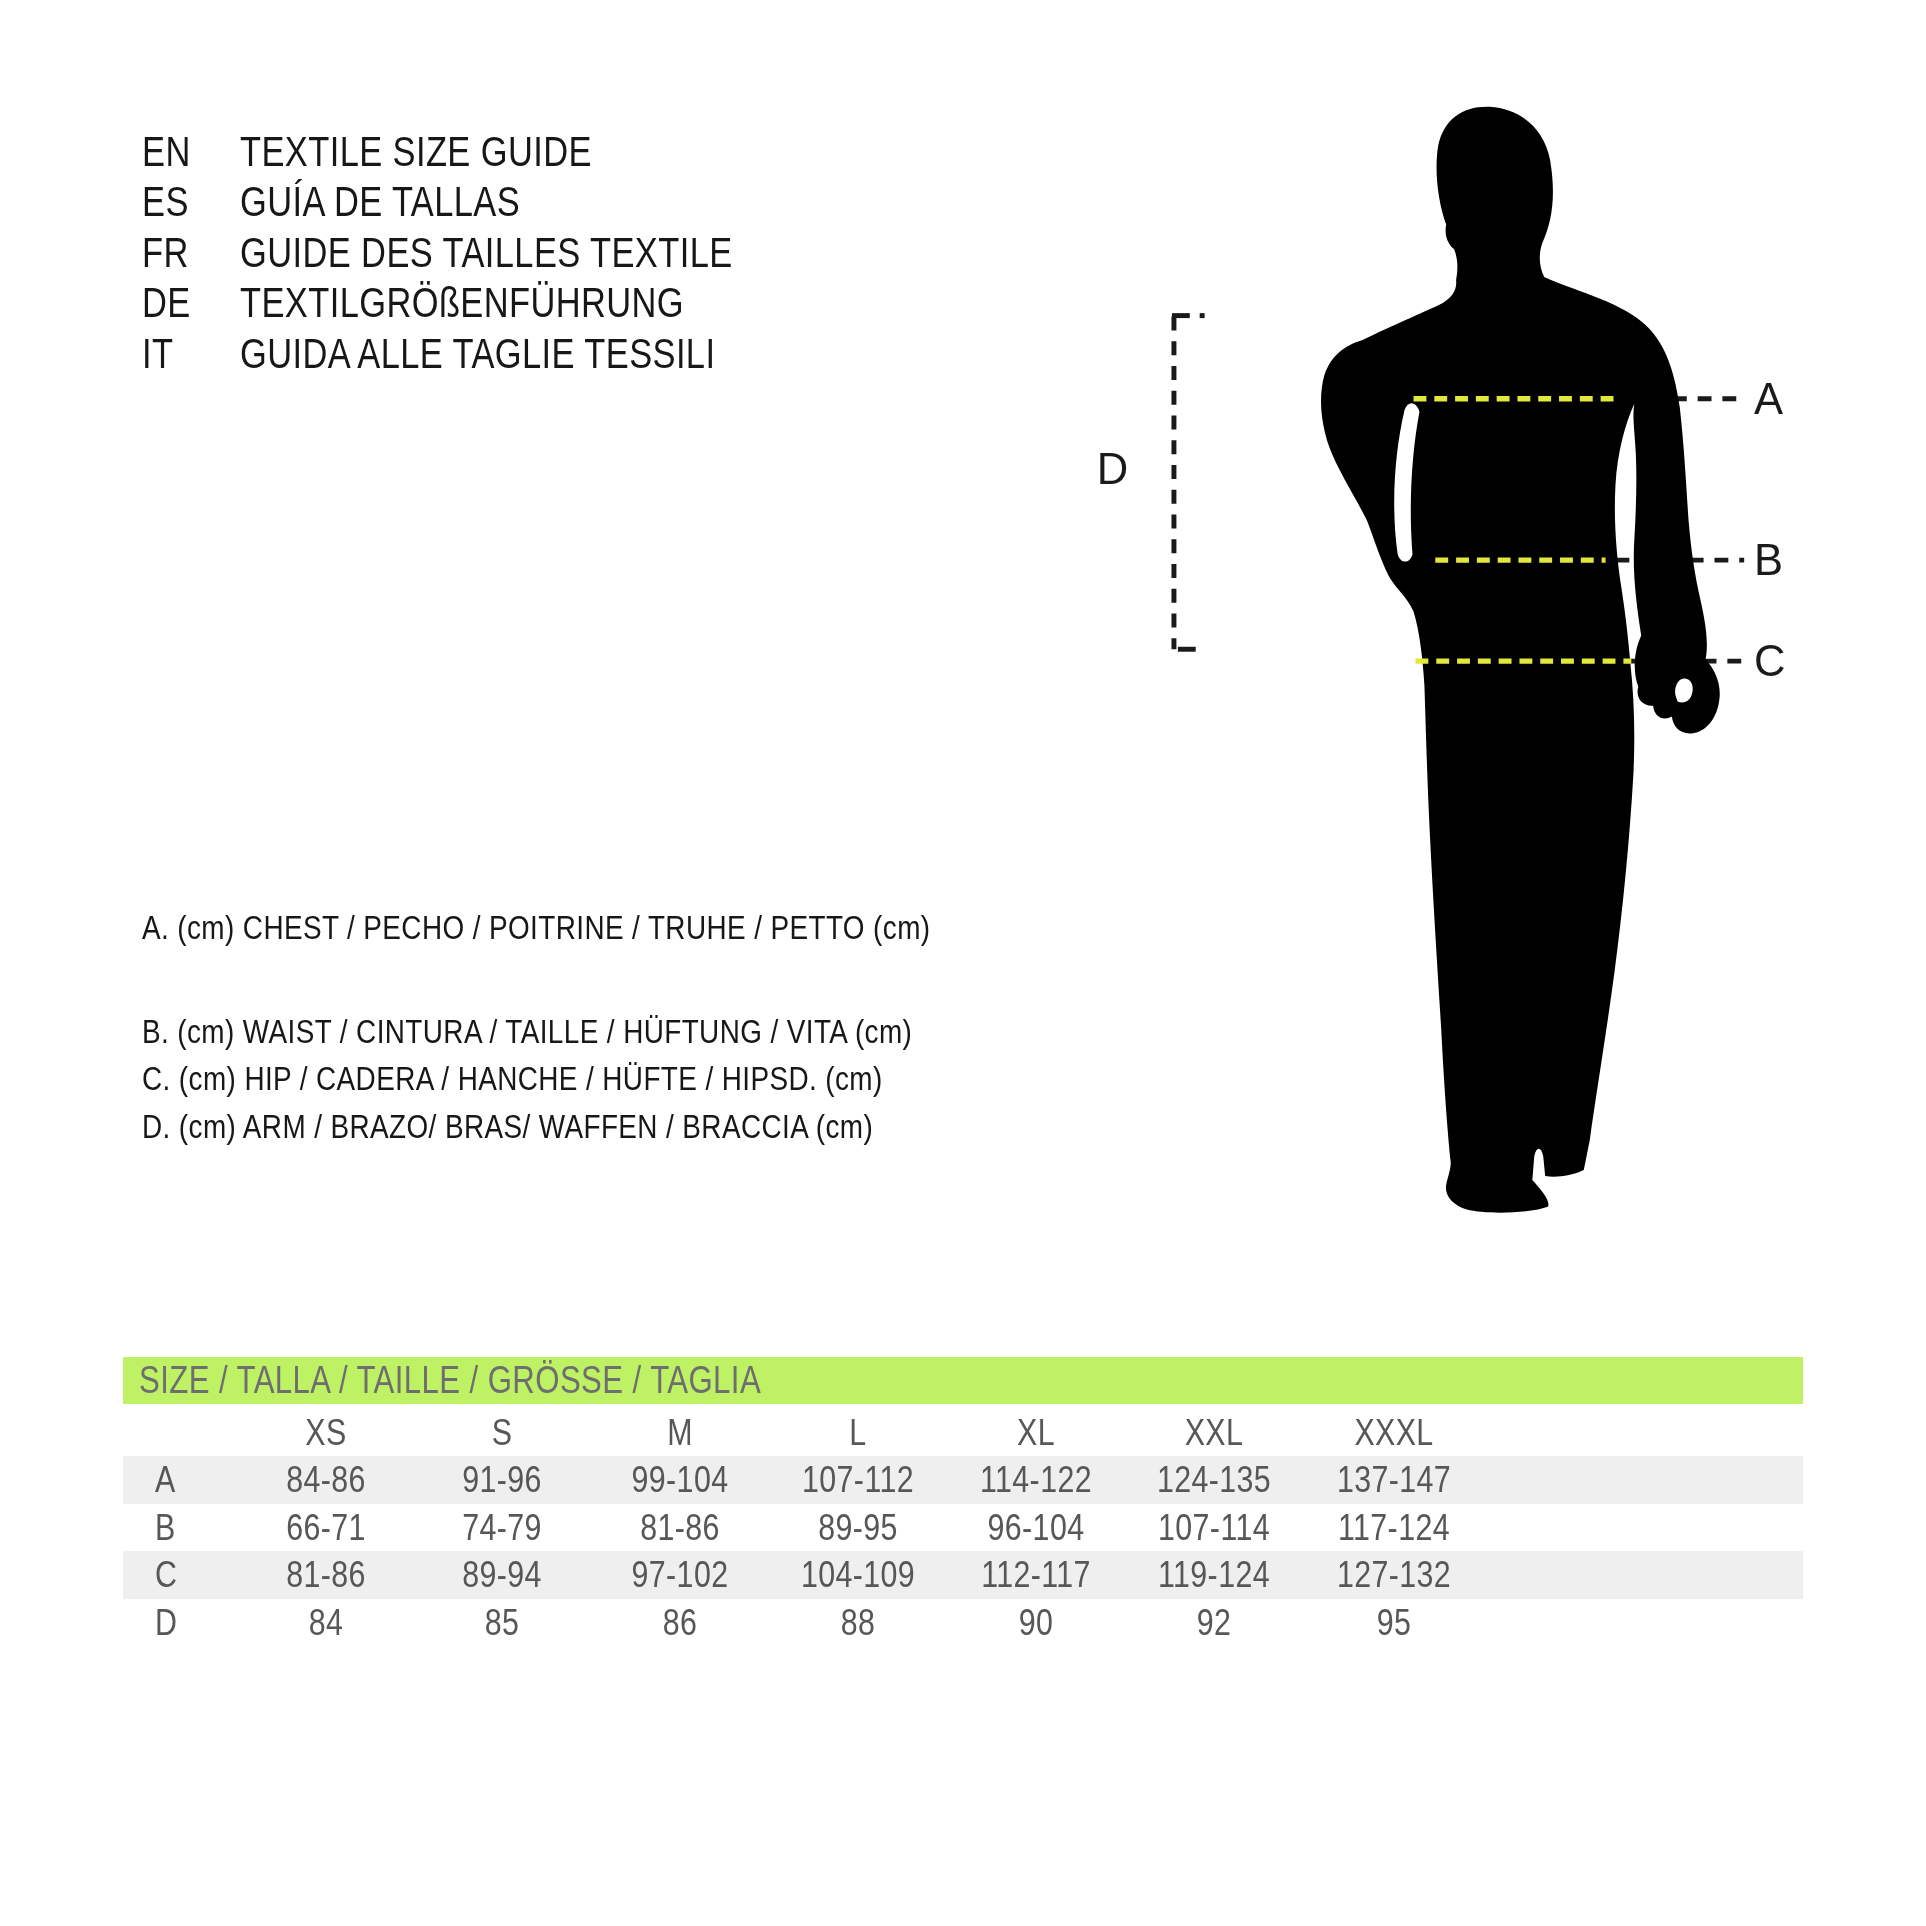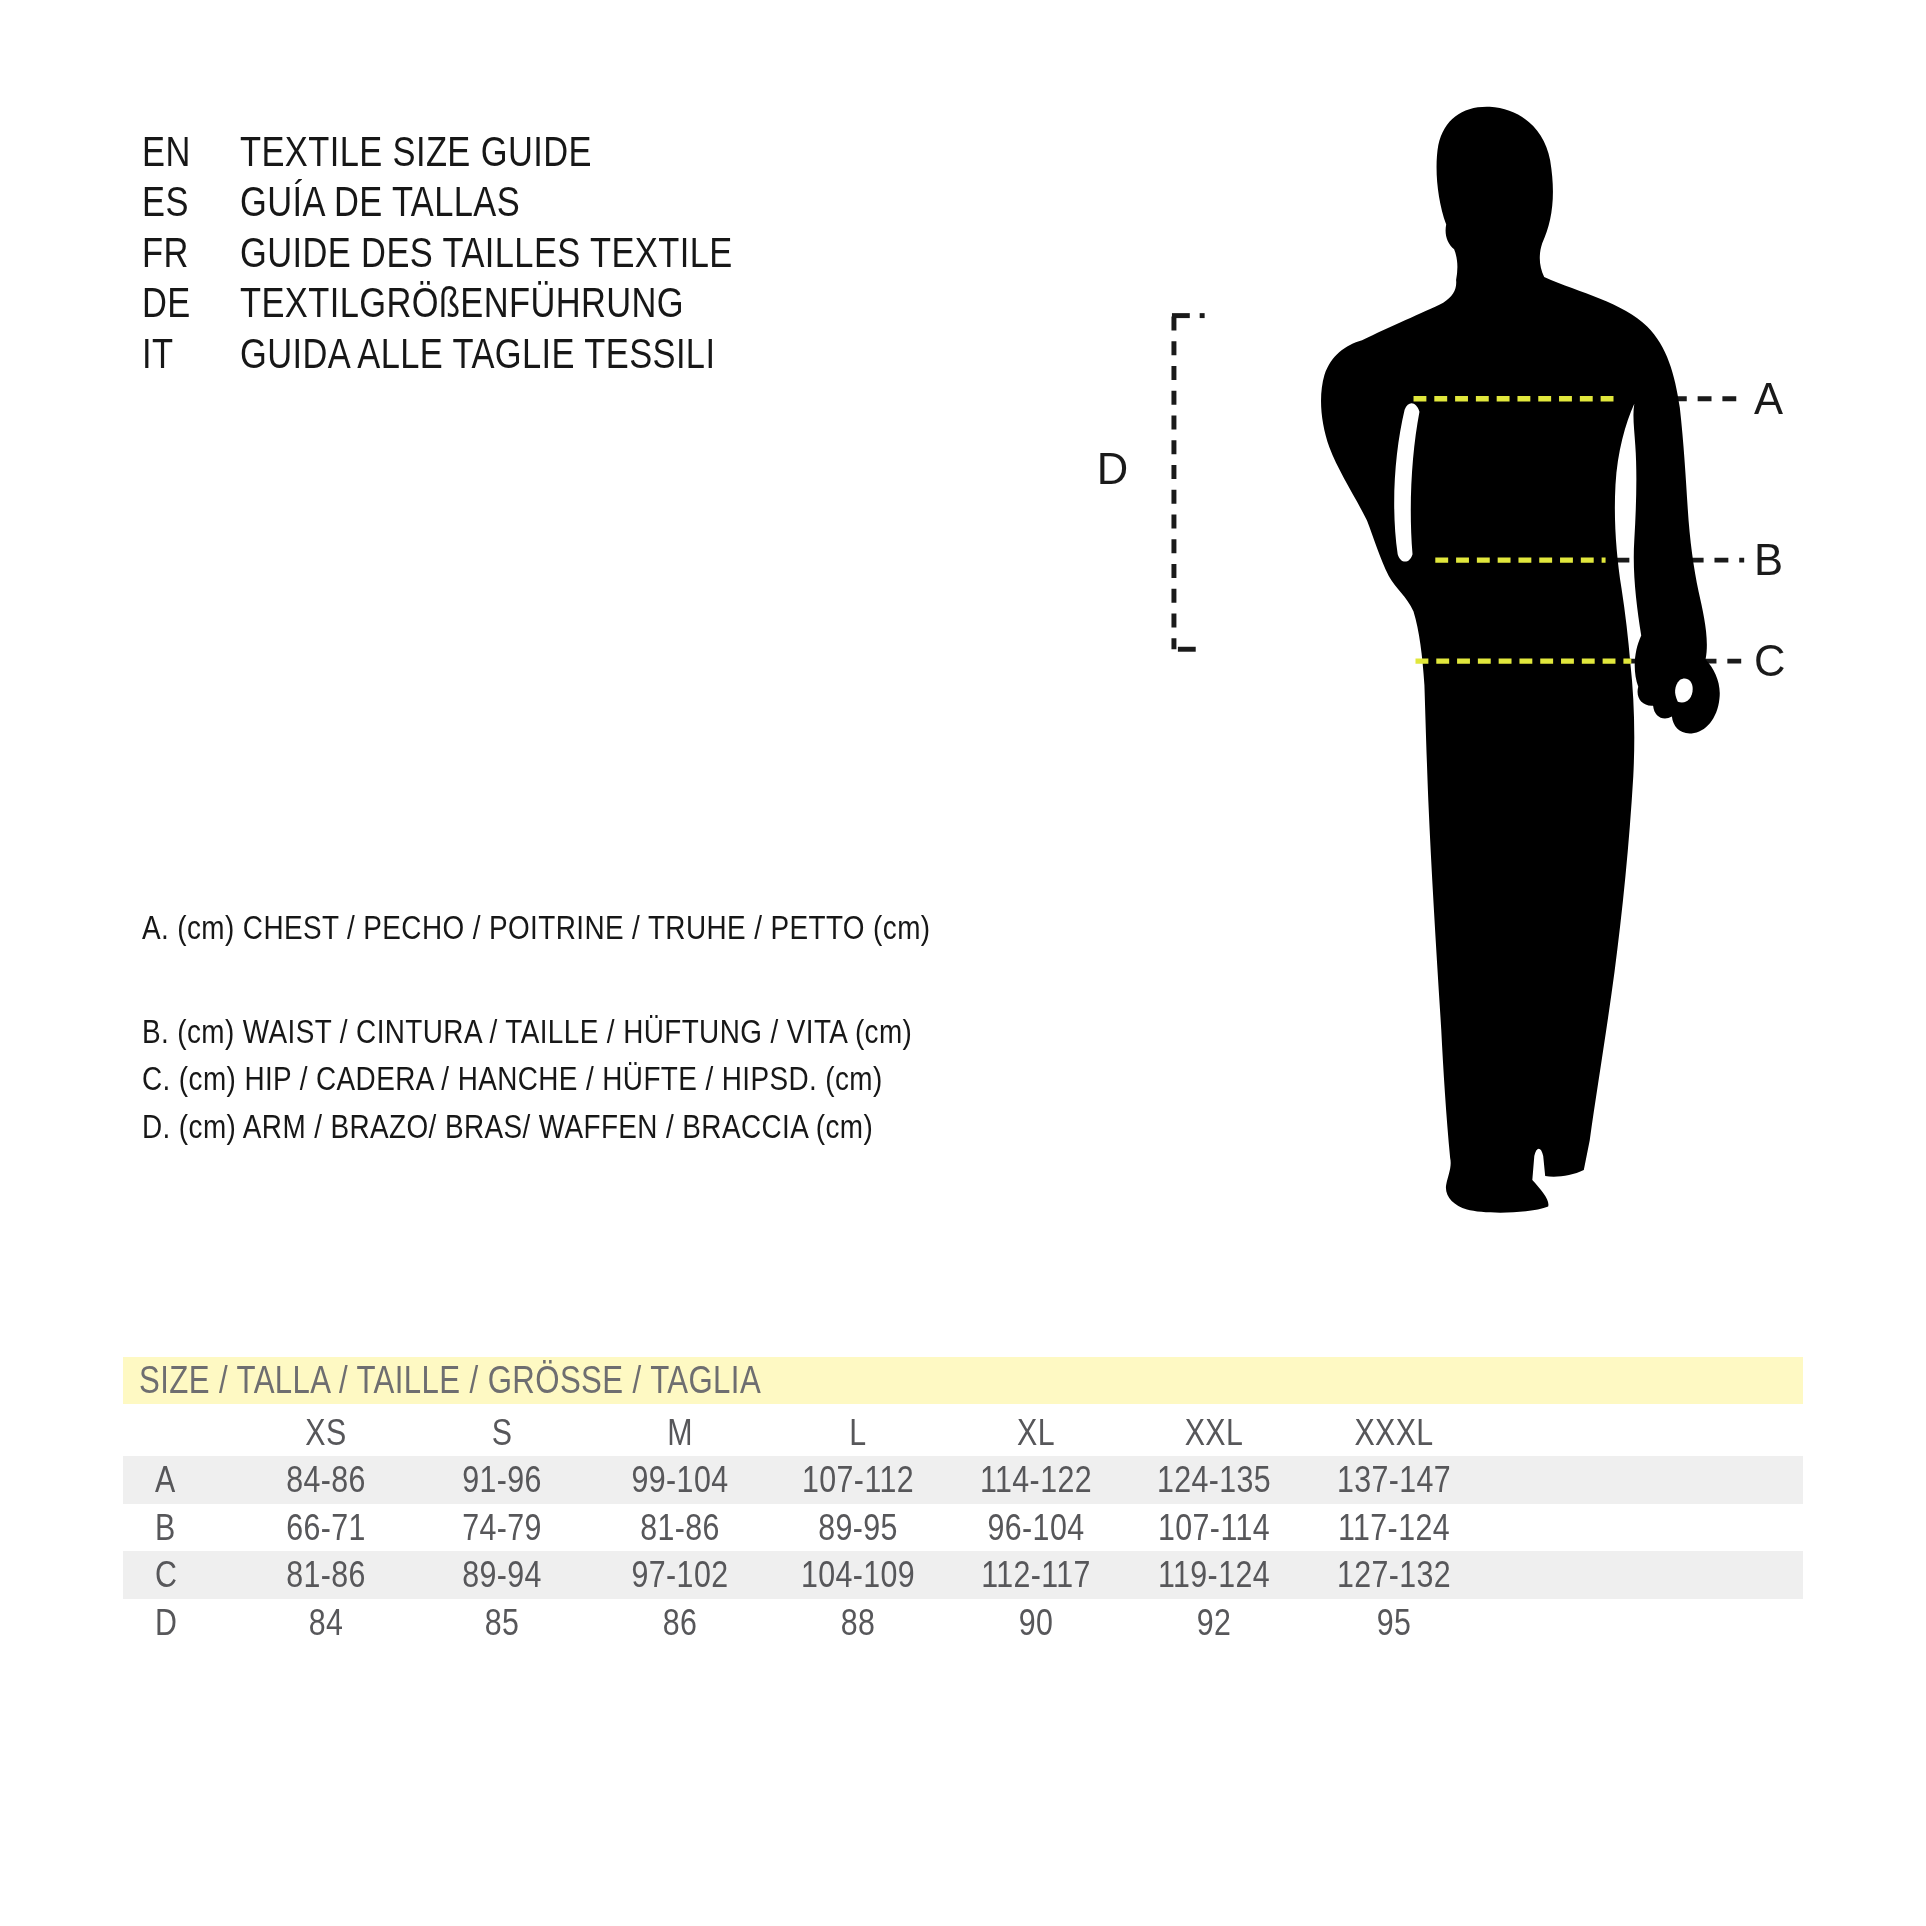--- a/index.html
+++ b/index.html
@@ -17,21 +17,21 @@
   
   .lang-row{position:absolute;left:142px;height:50px;line-height:50px;font-size:42px;font-weight:500;}
   .lang-code{position:absolute;left:0;top:0;height:50px;line-height:50px;}
   .lang-title{position:absolute;left:98px;top:0;height:50px;line-height:50px;}
   
   .legend-row{position:absolute;left:142px;height:40px;line-height:40px;font-size:34px;font-weight:500;}
   
   .section-title{position:absolute;left:142px;top:1274px;height:50px;line-height:50px;font-size:40px;font-weight:500;}
   
   .band{position:absolute;left:123px;width:1680px;background:#efefef;}
-  .band-header{top:1357px;height:47px;background:#fef9c3;}
+  .band-header{top:1357px;height:47px;background:#bef264;}
   .band-a{top:1456px;height:48px;}
   .band-c{top:1551px;height:48px;}
   .band-header-label{position:absolute;left:16px;top:0;height:47px;line-height:47px;font-size:38px;font-weight:500;color:#6e6e70;}
   .trow{position:absolute;left:16px;width:1927px;height:48px;line-height:48px;font-size:37px;font-weight:500;color:#57575a;}
   .trow .rlabel{position:absolute;left:139px;top:0;height:48px;line-height:48px;}
   .trow .cell{position:absolute;top:0;height:48px;line-height:48px;}
   .c1{left:310px;} .c2{left:486px;} .c3{left:664px;} .c4{left:842px;}
   .c5{left:1020px;} .c6{left:1198px;} .c7{left:1378px;}
   
   #figure-svg{position:absolute;left:1069px;top:79px;width:792px;height:1188px;}

